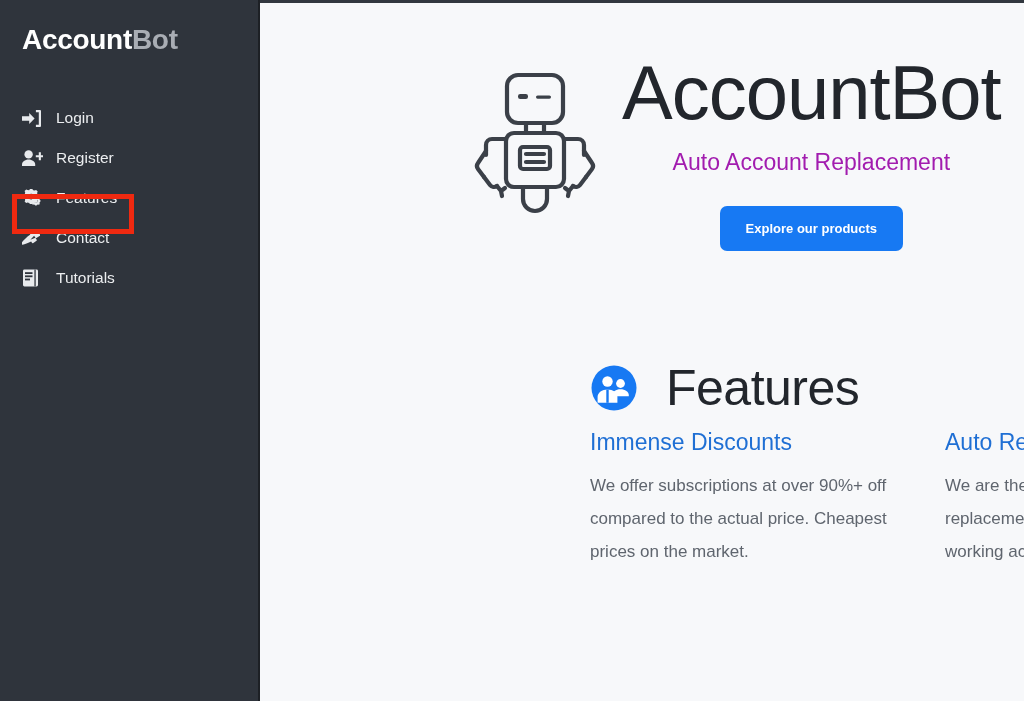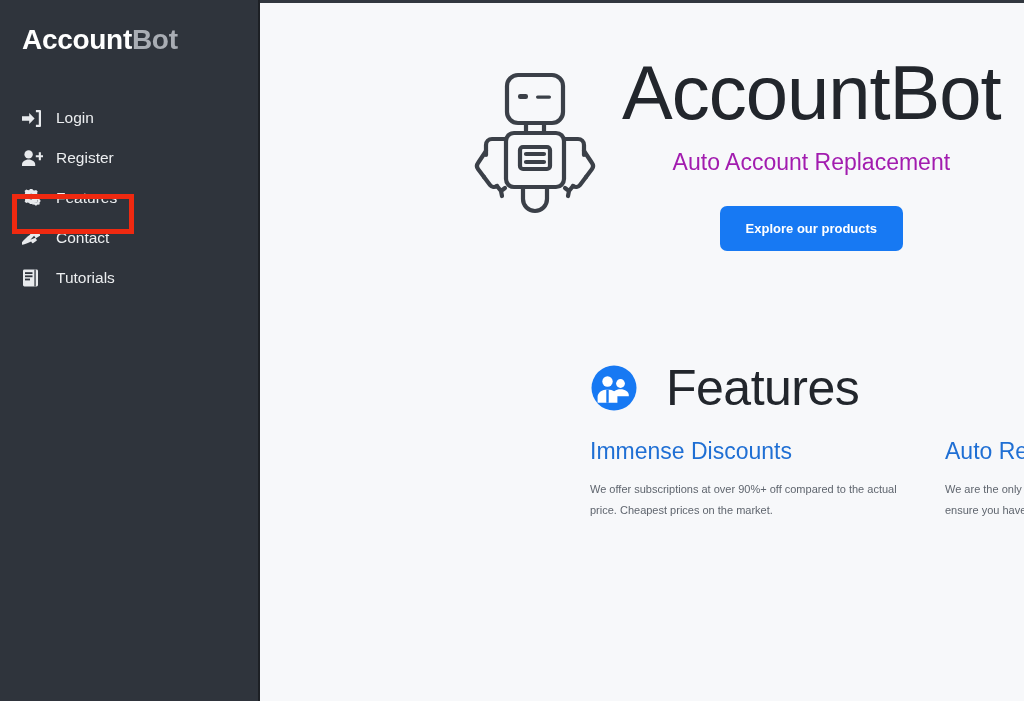--- a/index.html
+++ b/index.html
@@ -161,37 +161,37 @@
     font-size: 50px;
     color: #22262c;
     font-weight: normal;
     margin: 0 0 0 28px;
     line-height: 1;
     letter-spacing: -0.5px;
   }
 
   #feature-cols {
     display: flex;
-    margin-top: 27px;
+    margin-top: 18px;
   }
   .feature-col {
     width: 320px;
     min-width: 320px;
     margin-right: 35px;
   }
   .feature-title {
     color: #1f6fd4;
     font-size: 23px;
     margin: 0 0 16px 0;
     font-weight: normal;
     line-height: 1;
   }
   .feature-body {
     color: #5f656e;
-    font-size: 11px;
+    font-size: 17px;
     line-height: 1.93;
     margin: 0;
   }
 </style>
 </head>
 <body>
 
 <div id="app">
 
   <aside id="sidebar">

